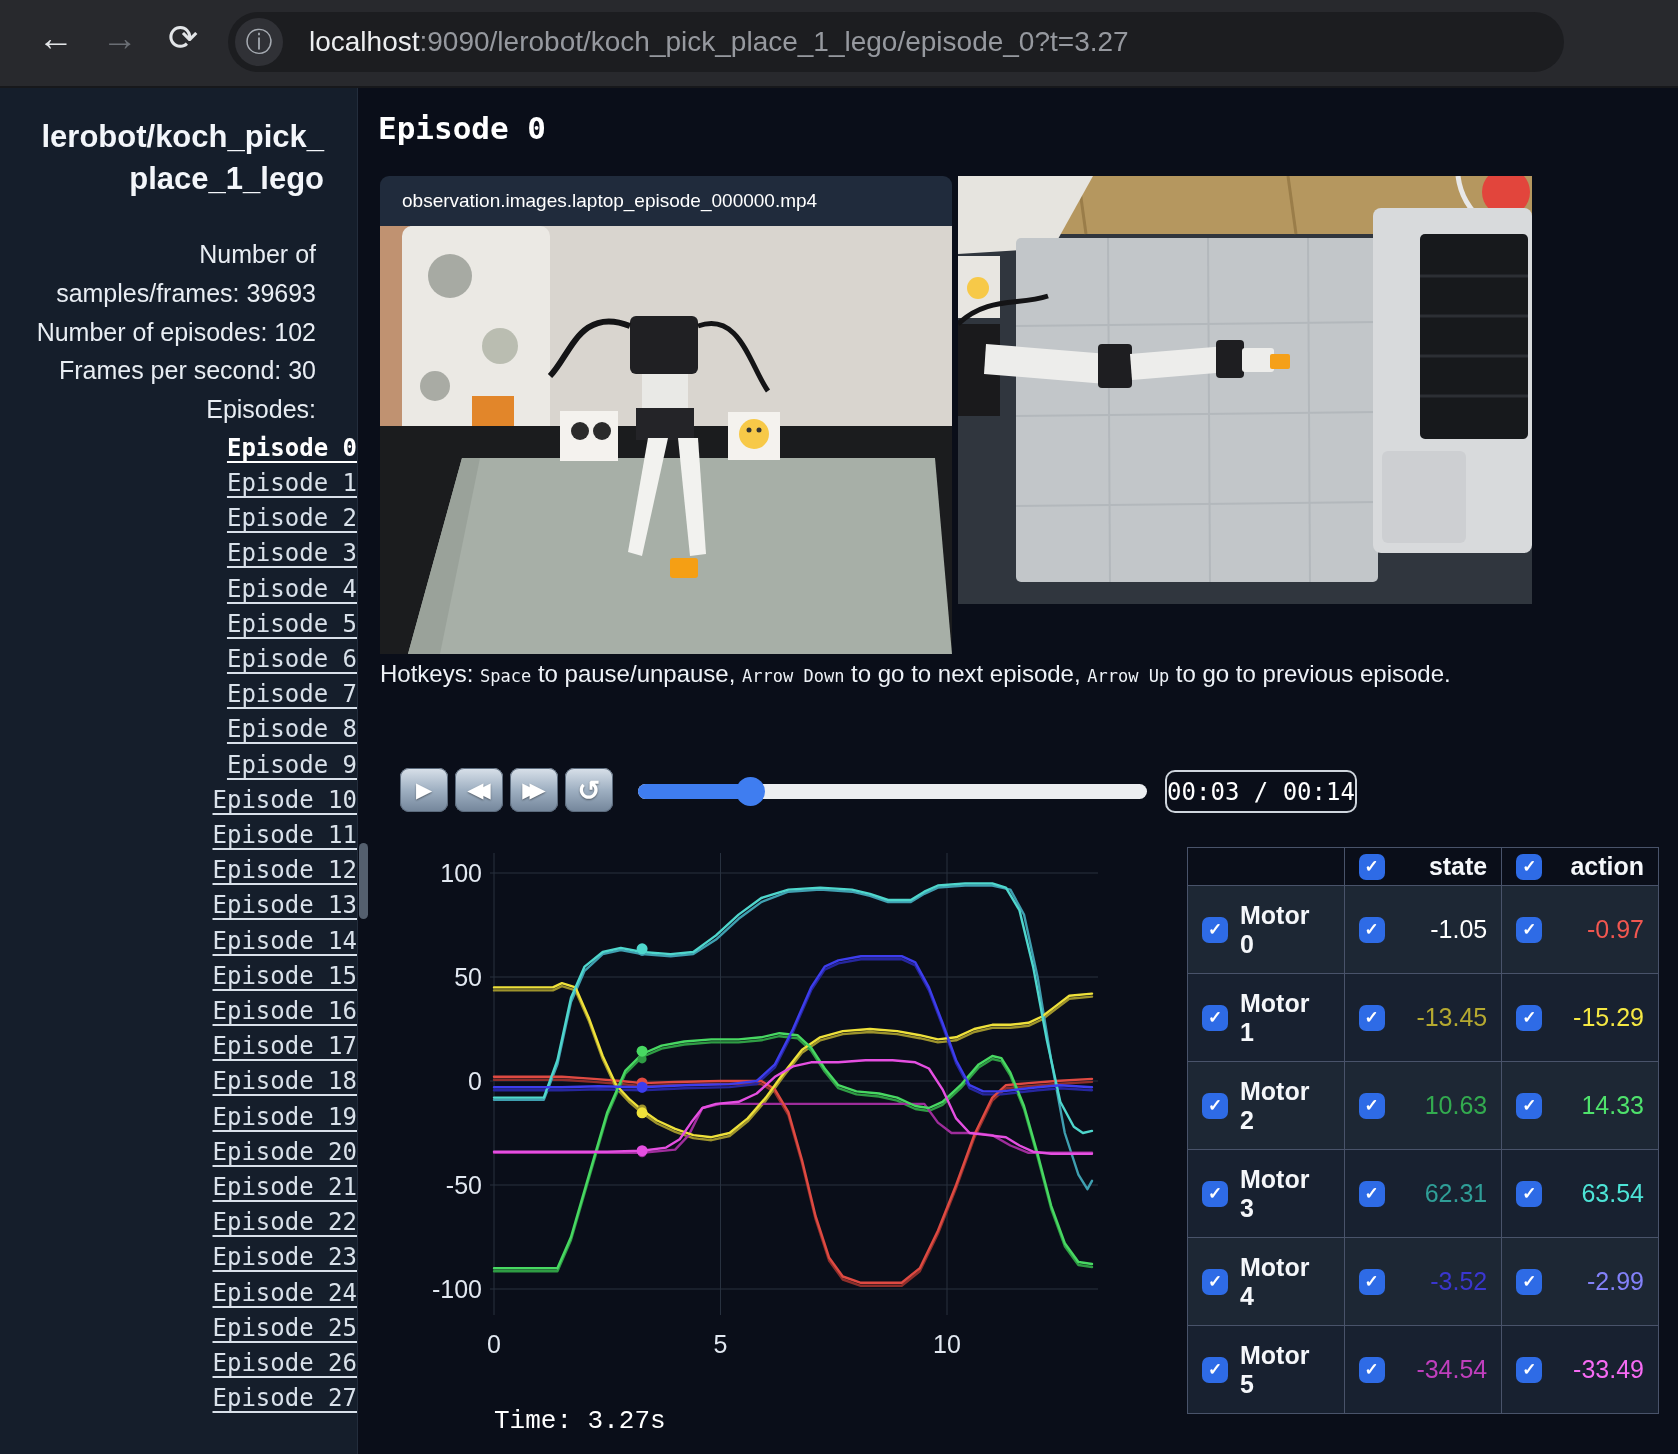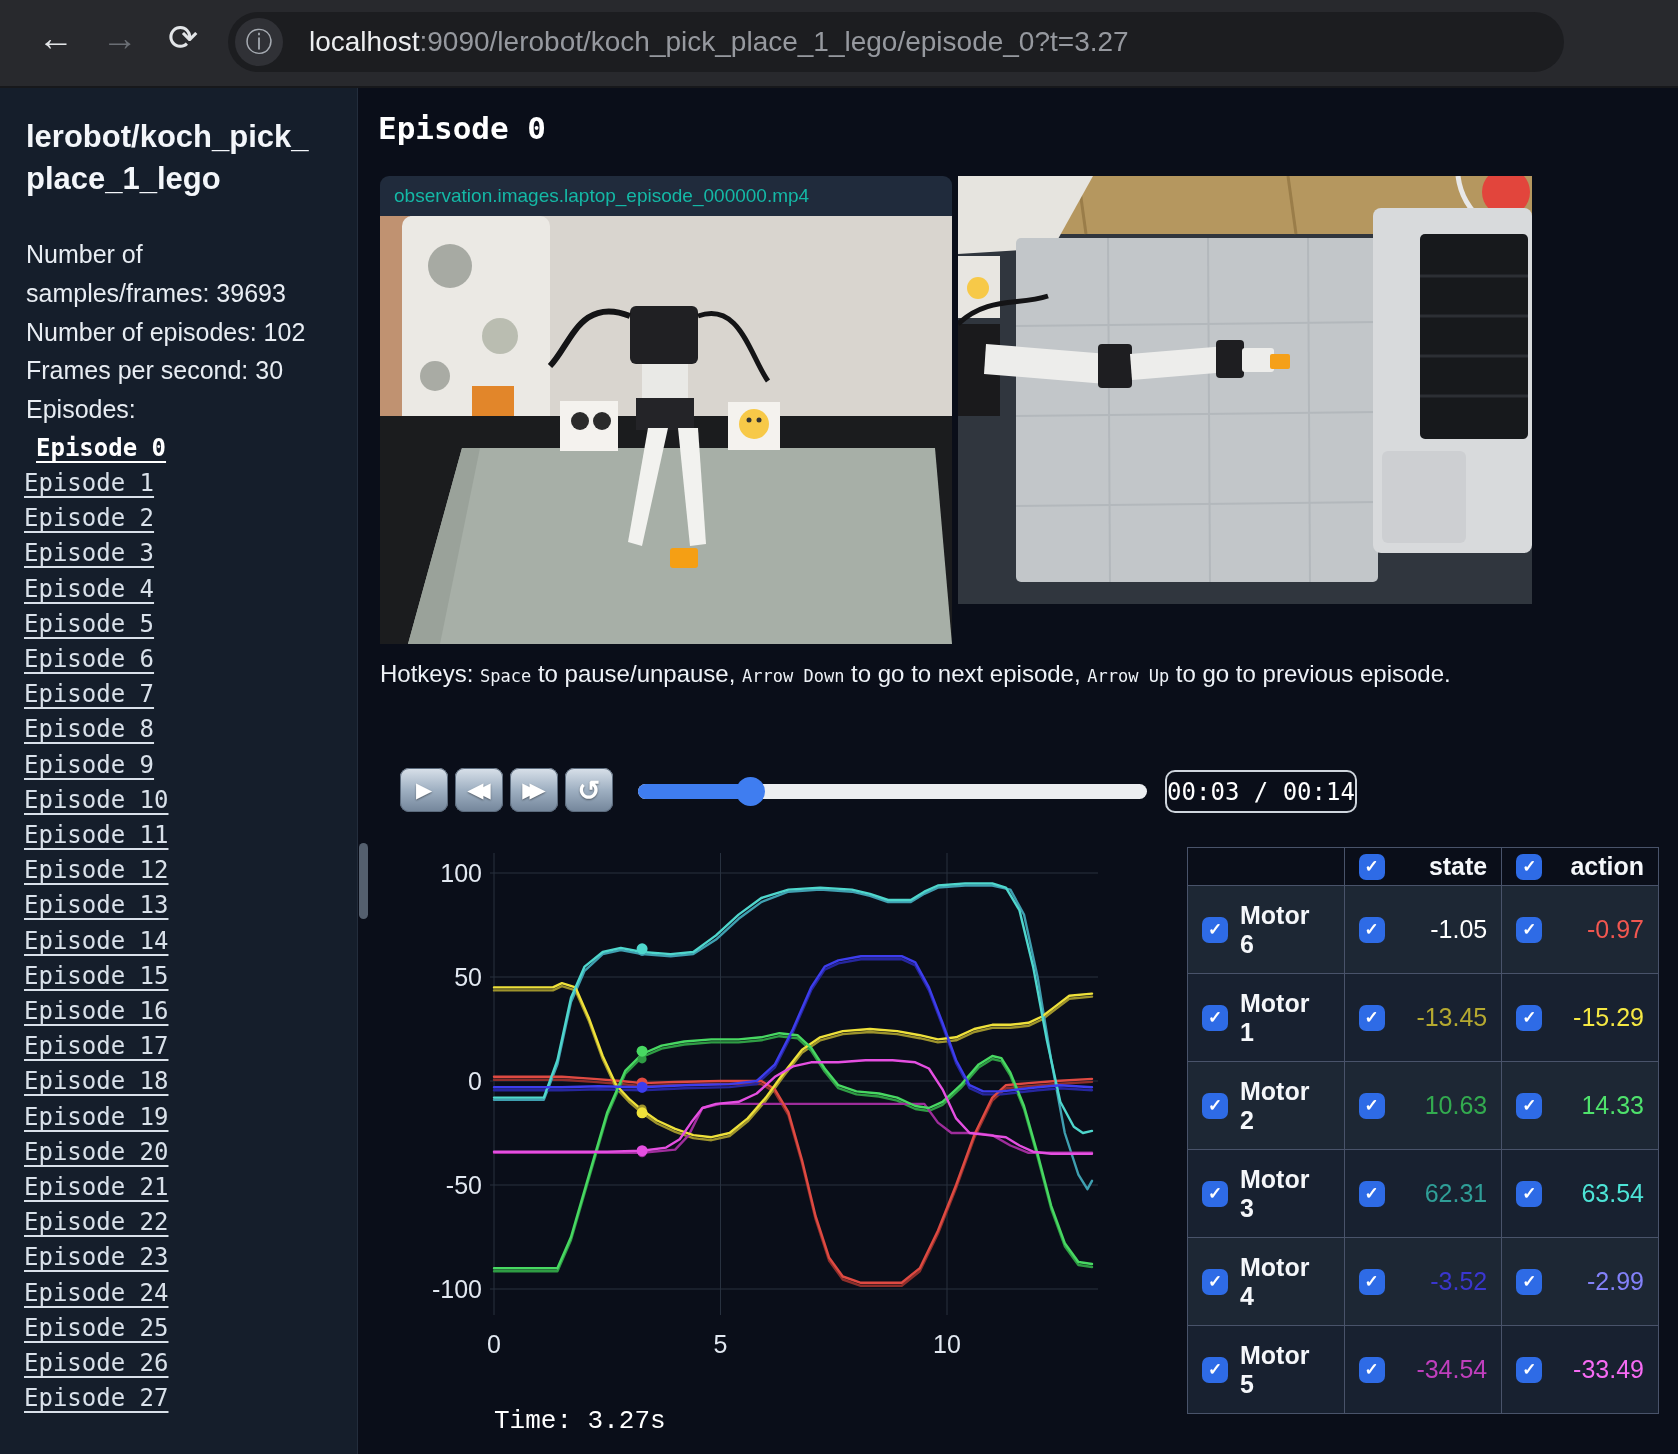--- a/index.html
+++ b/index.html
@@ -7,34 +7,34 @@
   
   .chrome{position:absolute;left:0;top:0;width:1678px;height:86px;background:#28292d;border-bottom:2px solid #17181b;}
   .nav-ic{position:absolute;top:20px;font-size:36px;color:#e3e5e8;line-height:1;cursor:default;}
   .nav-fwd{color:#6a6e74;}
   .url-pill{position:absolute;left:228px;top:12px;width:1336px;height:60px;border-radius:30px;background:#1c1d20;display:flex;align-items:center;}
   .info-circle{width:48px;height:48px;border-radius:50%;background:#303136;margin-left:7px;display:flex;align-items:center;justify-content:center;color:#a6abb2;font-size:27px;font-family:"DejaVu Sans",sans-serif;}
   .url-text{margin-left:26px;font-size:28px;white-space:nowrap;}
   .url-host{color:#eceef0;}
   .url-rest{color:#96999f;}
   
-  .sidebar{position:absolute;left:0;top:88px;width:357px;height:1366px;background:#151e2b;border-right:1px solid #232d3c;overflow:hidden;}
+  .sidebar{position:absolute;left:0;top:88px;width:357px;height:1366px;background:#151e2b;border-right:1px solid #232d3c;overflow:hidden;text-align:right;}
   .side-title{margin:28px 0 0 26px;width:298px;font-size:31px;font-weight:bold;color:#f3f6fa;line-height:1.34;word-break:break-all;}
   .stats{margin:36px 0 0 26px;width:290px;font-size:25px;color:#e8edf3;line-height:1.55;}
   .stats div{margin:0;}
   .ep-list{margin-top:2px;}
   .ep{margin-left:24px;font-family:"DejaVu Sans Mono",monospace;font-size:24px;line-height:35.2px;color:#d9e1ea;text-decoration:underline;text-underline-offset:5px;cursor:pointer;white-space:nowrap;}
   .ep.cur{margin-left:36px;font-weight:bold;color:#ffffff;}
   
   .main-bg{position:absolute;left:358px;top:88px;width:1320px;height:1366px;background:#0a0e19;}
   .page-title{position:absolute;left:378px;top:110px;font-family:"DejaVu Sans Mono",monospace;font-size:31px;font-weight:bold;color:#ffffff;}
   .video-card{position:absolute;top:176px;}
   .v1{left:380px;width:572px;}
   .v2{left:958px;width:574px;}
-  .video-caption{height:40px;background:#202b3c;border-radius:9px 9px 0 0;display:flex;align-items:center;padding-left:14px;font-size:19px;color:#14b8a6;white-space:nowrap;overflow:hidden;}
+  .video-caption{height:50px;background:#202b3c;border-radius:9px 9px 0 0;display:flex;align-items:center;padding-left:22px;font-size:19px;color:#ffffff;white-space:nowrap;overflow:hidden;}
   .video-frame{height:428px;background:#101010;overflow:hidden;position:relative;}
   .hotkeys{position:absolute;left:380px;top:660px;font-size:24px;color:#eef2f7;}
   .hk-mono{font-family:"DejaVu Sans Mono",monospace;font-size:17px;}
   .ctl-btn{position:absolute;top:768px;width:48px;height:44px;border-radius:9px;background:linear-gradient(#d9e1ea 0%,#9fb0c2 50%,#73859a 100%);box-shadow:inset 0 0 0 1px #5c6b7d;display:flex;align-items:center;justify-content:center;color:#ffffff;font-size:21px;cursor:pointer;text-shadow:0 1px 2px rgba(0,0,0,.45);}
   .rw{letter-spacing:-9px;padding-right:9px;}
   .loop-g{font-size:28px;font-weight:bold;font-family:"DejaVu Sans",sans-serif;}
   .slider{position:absolute;left:638px;top:784px;width:509px;height:15px;border-radius:8px;background:#eceef1;cursor:pointer;}
   .slider-fill{height:15px;border-radius:8px 0 0 8px;background:#3f7df0;}
   .slider-thumb{position:absolute;top:-7px;width:29px;height:29px;border-radius:50%;background:#3f7df0;}
   .time-box{position:absolute;left:1165px;top:770px;width:192px;height:43px;border:2px solid #cfd5dd;border-radius:10px;box-sizing:border-box;display:flex;align-items:center;justify-content:center;font-family:"DejaVu Sans Mono",monospace;font-size:24px;color:#ffffff;}
@@ -271,21 +271,21 @@
             <div class="cellflex">
               <span class="cbx">✓</span>
               <span class="hdr-label">action</span>
             </div>
           </td>
         </tr>
         <tr class="brow">
           <td class="col-motor">
             <div class="cellflex">
               <span class="cbx">✓</span>
-              <span class="motor-name">Motor 6</span>
+              <span class="motor-name">Motor 0</span>
             </div>
           </td>
           <td class="col-state">
             <div class="cellflex">
               <span class="cbx">✓</span>
               <span class="motor-val" style="color:#ffffff">-1.05</span>
             </div>
           </td>
           <td class="col-action">
             <div class="cellflex">

